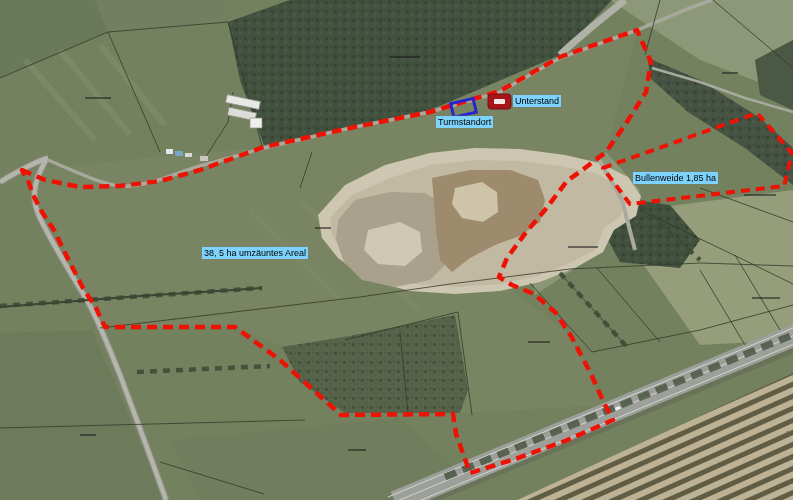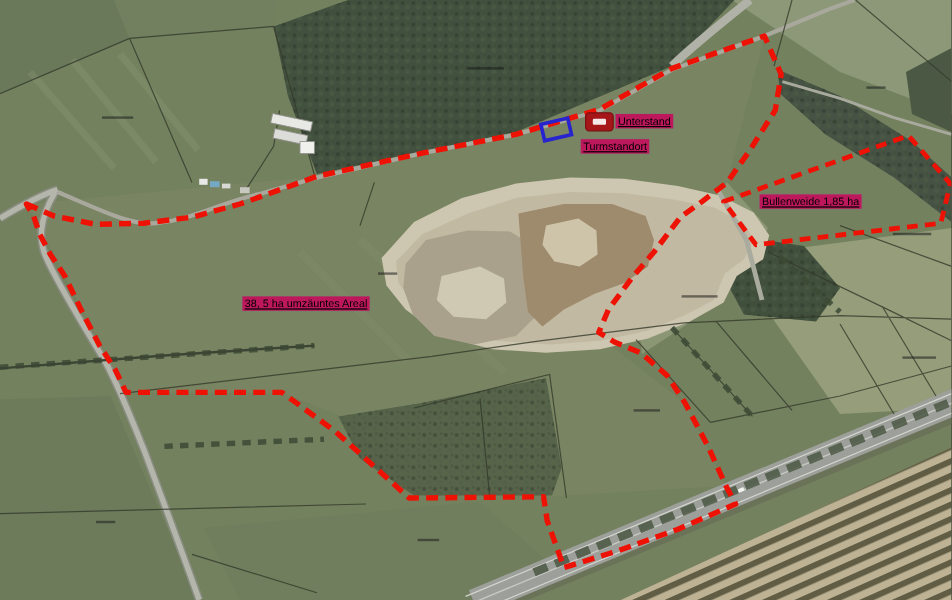--- a/index.html
+++ b/index.html
@@ -2,24 +2,23 @@
 <html><head>
 <meta charset="utf-8">
 <style>
   html,body{margin:0;padding:0;background:#222;}
   #stage{
     position:relative;width:793px;height:500px;overflow:hidden;
     font-family:"Liberation Sans",sans-serif;background:#74815f;
   }
   #stage svg{position:absolute;left:0;top:0;}
   .map-label{
-    position:absolute;background:#be185d;color:#000;
+    position:absolute;background:#7dd3fc;color:#000;
     font-size:9px;line-height:12px;padding:0 2px;white-space:nowrap;
     box-shadow:0 0 0 0.5px rgba(120,120,120,.55);
-    text-decoration:underline;
   }
 </style>
 </head>
 <body>
 
 <div id="stage">
 
   <svg width="793" height="500" viewBox="0 0 793 500">
     <defs>
       <pattern id="trees" width="9" height="9" patternUnits="userSpaceOnUse">
@@ -125,17 +124,17 @@
 
     <path fill="none" stroke="#ee1205" stroke-width="4" stroke-dasharray="9 6" stroke-linejoin="round" d="M603,168 L757,113 L792,153 L784,186 L630,204 Z"></path>
 
     <rect x="452" y="101" width="23" height="14" fill="none" stroke="#2623cf" stroke-width="3" transform="rotate(-13 463 108)"></rect>
     <g>
       <rect x="488" y="94" width="23" height="15" rx="3" fill="#a61518" stroke="#7d0e12" stroke-width="1"></rect>
       <rect x="494" y="99" width="11" height="5" rx="1" fill="#ffffff" opacity="0.9"></rect>
     </g>
   </svg>
 
-  <div class="map-label" style="left:436px;top:116px;margin-left:48px;">Turmstandort</div>
+  <div class="map-label" style="left:436px;top:116px;">Turmstandort</div>
   <div class="map-label" style="left:513px;top:95px;">Unterstand</div>
-  <div class="map-label" style="left:633px;top:162px;">Bullenweide 1,85 ha</div>
+  <div class="map-label" style="left:633px;top:172px;">Bullenweide 1,85 ha</div>
   <div class="map-label" style="left:202px;top:247px;">38, 5 ha umzäuntes Areal</div>
 </div>
 
 </body></html>

